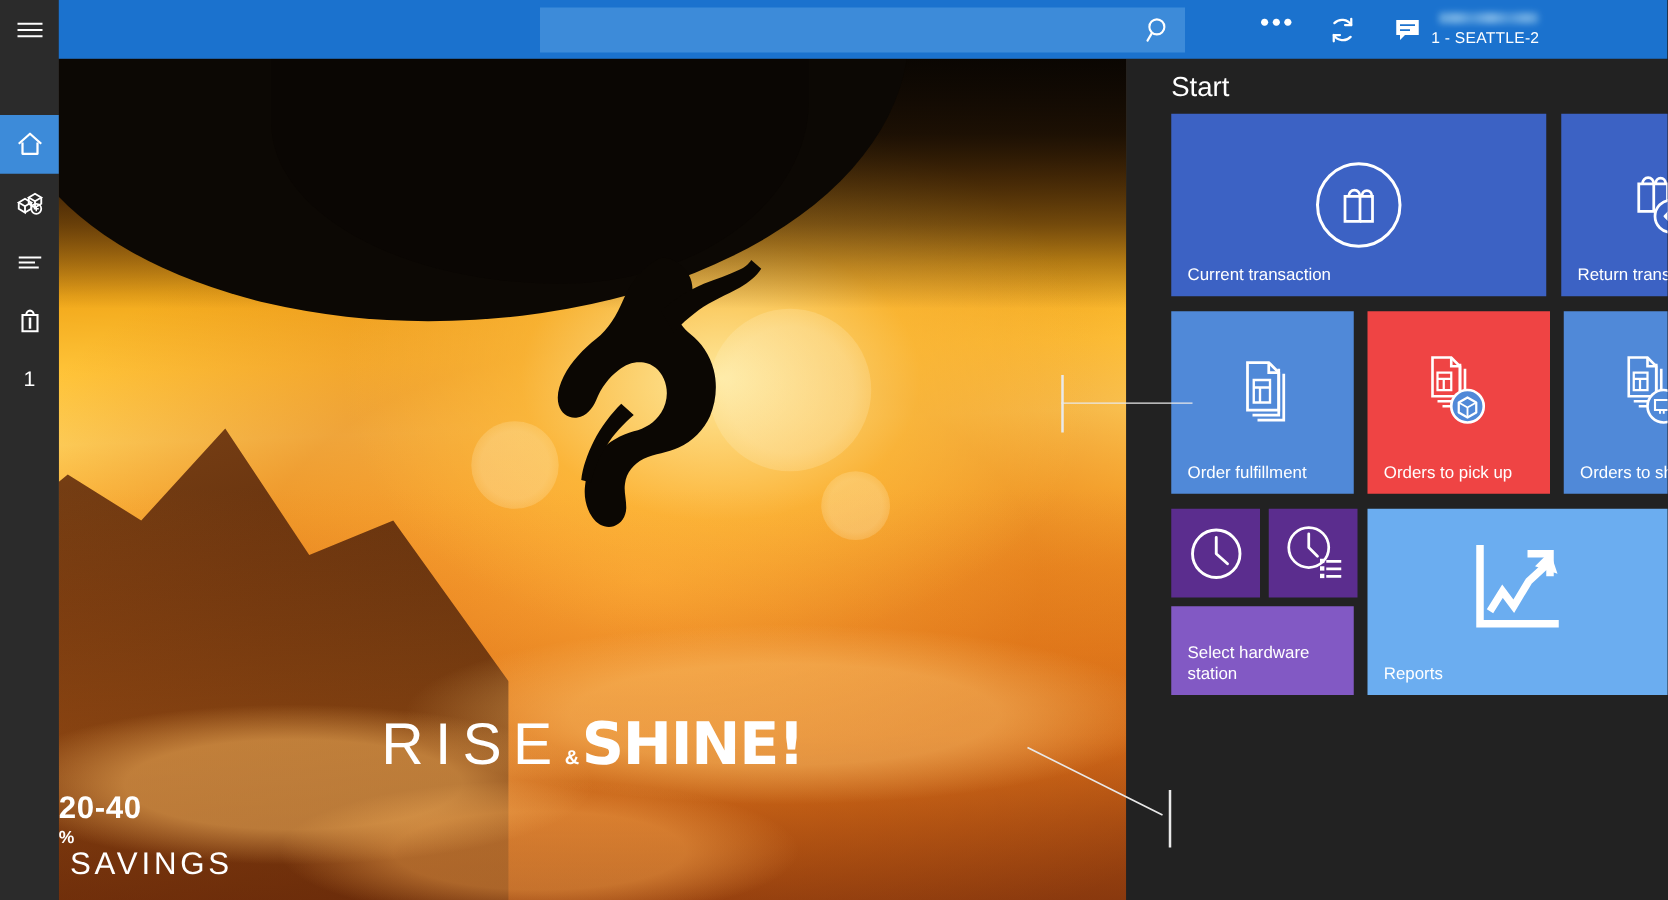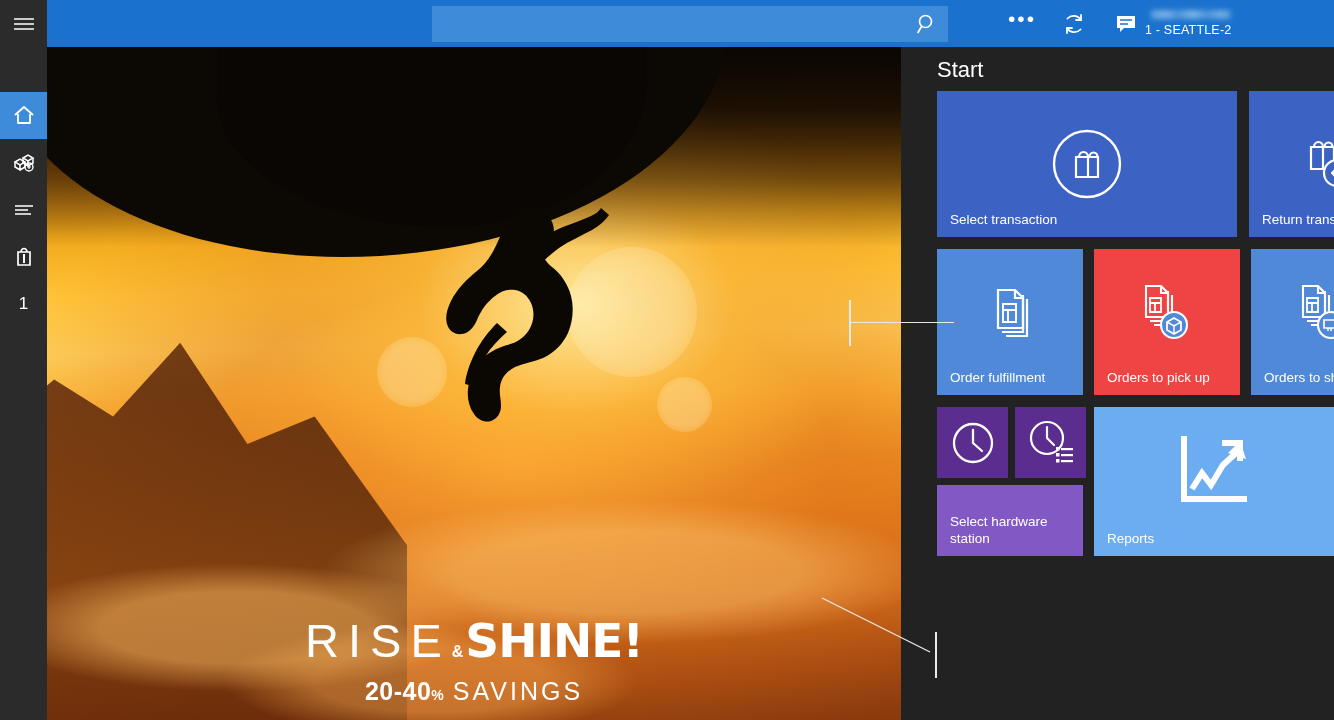--- a/index.html
+++ b/index.html
@@ -156,21 +156,21 @@
     font-family: "DejaVu Sans", sans-serif;
     font-size: 47px; font-weight: 900; letter-spacing: -1px;
   }
   .promo-sub {
     font-family: "DejaVu Sans Mono", monospace;
     color: #ffffff; font-size: 15.5px; letter-spacing: 1.6px;
     margin-top: 16px;
   }
   .promo-sav {
     margin-top: 13px; color: #ffffff;
-    display: flex; align-items: baseline; justify-content: center;
+    display: flex; align-items: baseline;  flex-direction: column;
   }
   .promo-num { font-size: 25px; font-weight: 800; letter-spacing: .5px; }
   .promo-pct { font-size: 14px; font-weight: 800; }
   .promo-word { font-size: 25px; font-weight: 300; letter-spacing: 3px; padding-left: 9px; }
 
   
   .startpanel {
     position: absolute; left: 901px; top: 47px;
     width: 433px; height: 673px;
     background: #222222;
@@ -270,21 +270,21 @@
       <div class="tile" style="left:0;top:0;width:300px;height:146px;background:#3c62c4;">
         <div class="tile-icon">
           <svg width="76" height="76" viewBox="0 0 76 76">
             <circle cx="38" cy="38" r="33" fill="none" stroke="#fff" stroke-width="2.4"></circle>
             <path d="M27 31 h12 v20 h-12 z" fill="none" stroke="#fff" stroke-width="2.2"></path>
             <path d="M39 31 h10 v20 h-10" fill="none" stroke="#fff" stroke-width="2.2"></path>
             <path d="M30 31 a4.5 5 0 0 1 9 0" fill="none" stroke="#fff" stroke-width="2.2"></path>
             <path d="M40.5 31 a4 4.5 0 0 1 8 0" fill="none" stroke="#fff" stroke-width="2.2"></path>
           </svg>
         </div>
-        <div class="tile-label">Select transaction</div>
+        <div class="tile-label">Current transaction</div>
       </div>
 
       <div class="tile" style="left:312px;top:0;width:300px;height:146px;background:#3c62c4;">
         <div class="tile-icon" style="justify-content:flex-start;padding-left:48px;">
           <svg width="78" height="70" viewBox="0 0 78 70">
             <path d="M14 18 h12 v22 h-12 z" fill="none" stroke="#fff" stroke-width="2.2"></path>
             <path d="M26 18 h11 v22 h-11" fill="none" stroke="#fff" stroke-width="2.2"></path>
             <path d="M17 18 a4.5 5 0 0 1 9 0" fill="none" stroke="#fff" stroke-width="2.2"></path>
             <path d="M27.5 18 a4 4.5 0 0 1 8 0" fill="none" stroke="#fff" stroke-width="2.2"></path>
             <circle cx="40" cy="44" r="13" fill="#3c62c4" stroke="#fff" stroke-width="2.2"></circle>

